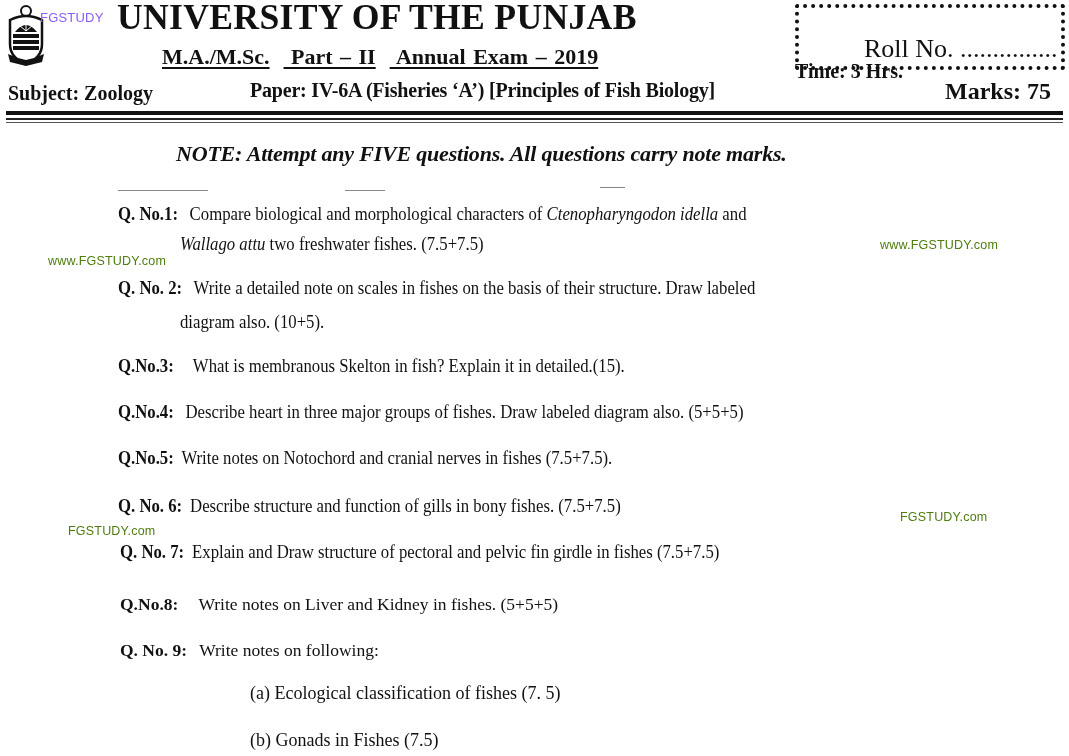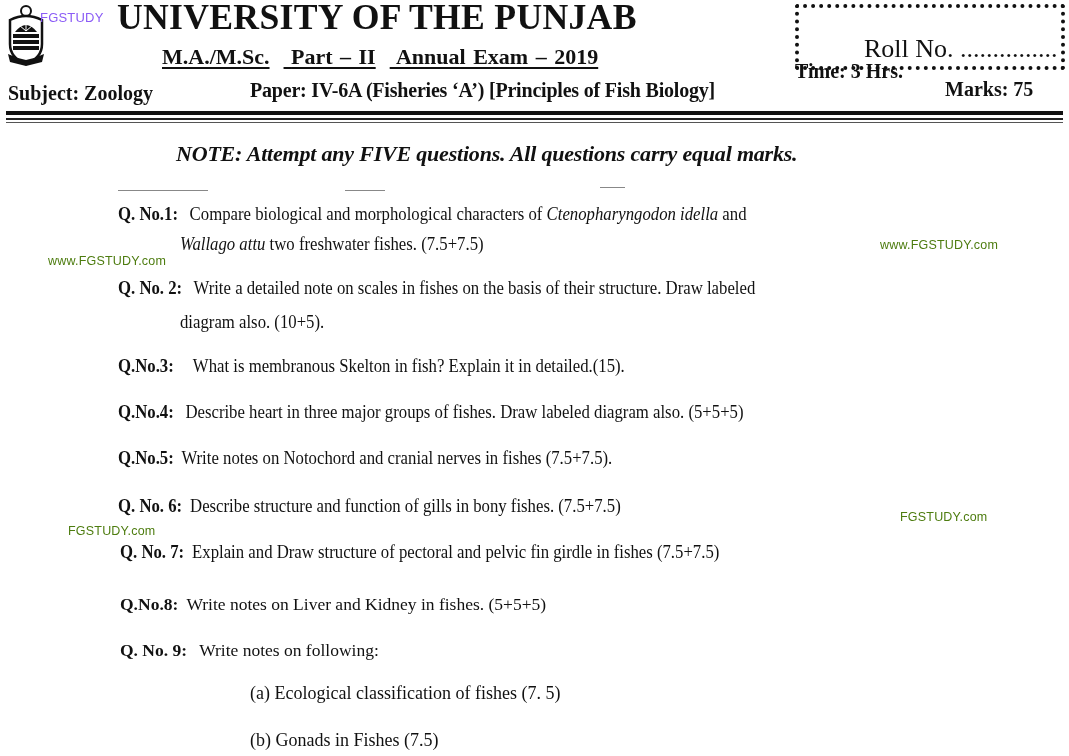--- a/index.html
+++ b/index.html
@@ -71,21 +71,21 @@
     font-size: 20px; font-weight: bold;
     letter-spacing: -0.2px;
     margin-left: 20px;
   }
   .time {
     left: 795px; top: 60px;
     font-size: 20px; font-weight: bold;
   }
   .marks {
     left: 945px; top: 78px;
-    font-size: 20px; font-weight: bold;
+    font-size: 24px; font-weight: bold;
   }
 
   
   .rule-thick {
     left: 6px; top: 111px; width: 1057px; height: 4px; background: #111;
   }
   .rule-thin {
     left: 6px; top: 118px; width: 1057px; height: 2px; background: #222;
   }
   .rule-thin2 {
@@ -156,21 +156,21 @@
 
 <div class="abs subject">Subject: Zoology</div>
 <div class="abs paper">Paper: IV-6A (Fisheries ‘A’)  [Principles of Fish Biology]</div>
 <div class="abs time">Time: 3 Hrs.</div>
 <div class="abs marks">Marks: 75</div>
 
 <div class="abs rule-thick"></div>
 <div class="abs rule-thin"></div>
 <div class="abs rule-thin2"></div>
 
-<div class="abs note">NOTE: Attempt any FIVE questions. All questions carry equal marks.</div>
+<div class="abs note">NOTE: Attempt any FIVE questions. All questions carry note marks.</div>
 
 <div class="abs faint-dash" style="left:118px;top:190px;width:90px;"></div>
 <div class="abs faint-dash" style="left:345px;top:190px;width:40px;"></div>
 <div class="abs faint-dash" style="left:600px;top:187px;width:25px;"></div>
 
 <div class="abs q" style="left:118px;top:204px;">
   <span class="qlabel">Q. No.1:</span>
   <span>Compare biological and morphological characters of </span><i>Ctenopharyngodon idella</i><span> and</span>
 </div>
 <div class="abs q" style="left:180px;top:234px;">
@@ -208,21 +208,21 @@
 </div>
 <div class="abs wm" style="left:68px;top:524px;">FGSTUDY.com</div>
 <div class="abs wm" style="left:900px;top:510px;">FGSTUDY.com</div>
 
 <div class="abs q" style="left:120px;top:542px;">
   <span class="qlabel" style="margin-right:4px">Q. No. 7:</span>
   <span>Explain and Draw structure of pectoral and pelvic fin girdle in fishes (7.5+7.5)</span>
 </div>
 
 <div class="abs q" style="left:120px;top:594px;transform:none;font-size:17.5px;">
-  <span class="qlabel" style="margin-right:4px">Q.No.8:</span>
+  <span class="qlabel" style="margin-right:16px">Q.No.8:</span>
   <span>Write notes on Liver and Kidney in fishes. (5+5+5)</span>
 </div>
 
 <div class="abs q" style="left:120px;top:640px;transform:none;font-size:17.5px;text-align:center;">
   <span class="qlabel" style="margin-right:8px">Q. No. 9:</span>
   <span>Write notes on following:</span>
 </div>
 <div class="abs sub-item" style="left:250px;top:683px;">(a) Ecological classification of fishes (7. 5)</div>
 <div class="abs sub-item" style="left:250px;top:730px;">(b) Gonads in Fishes (7.5)</div>
 

